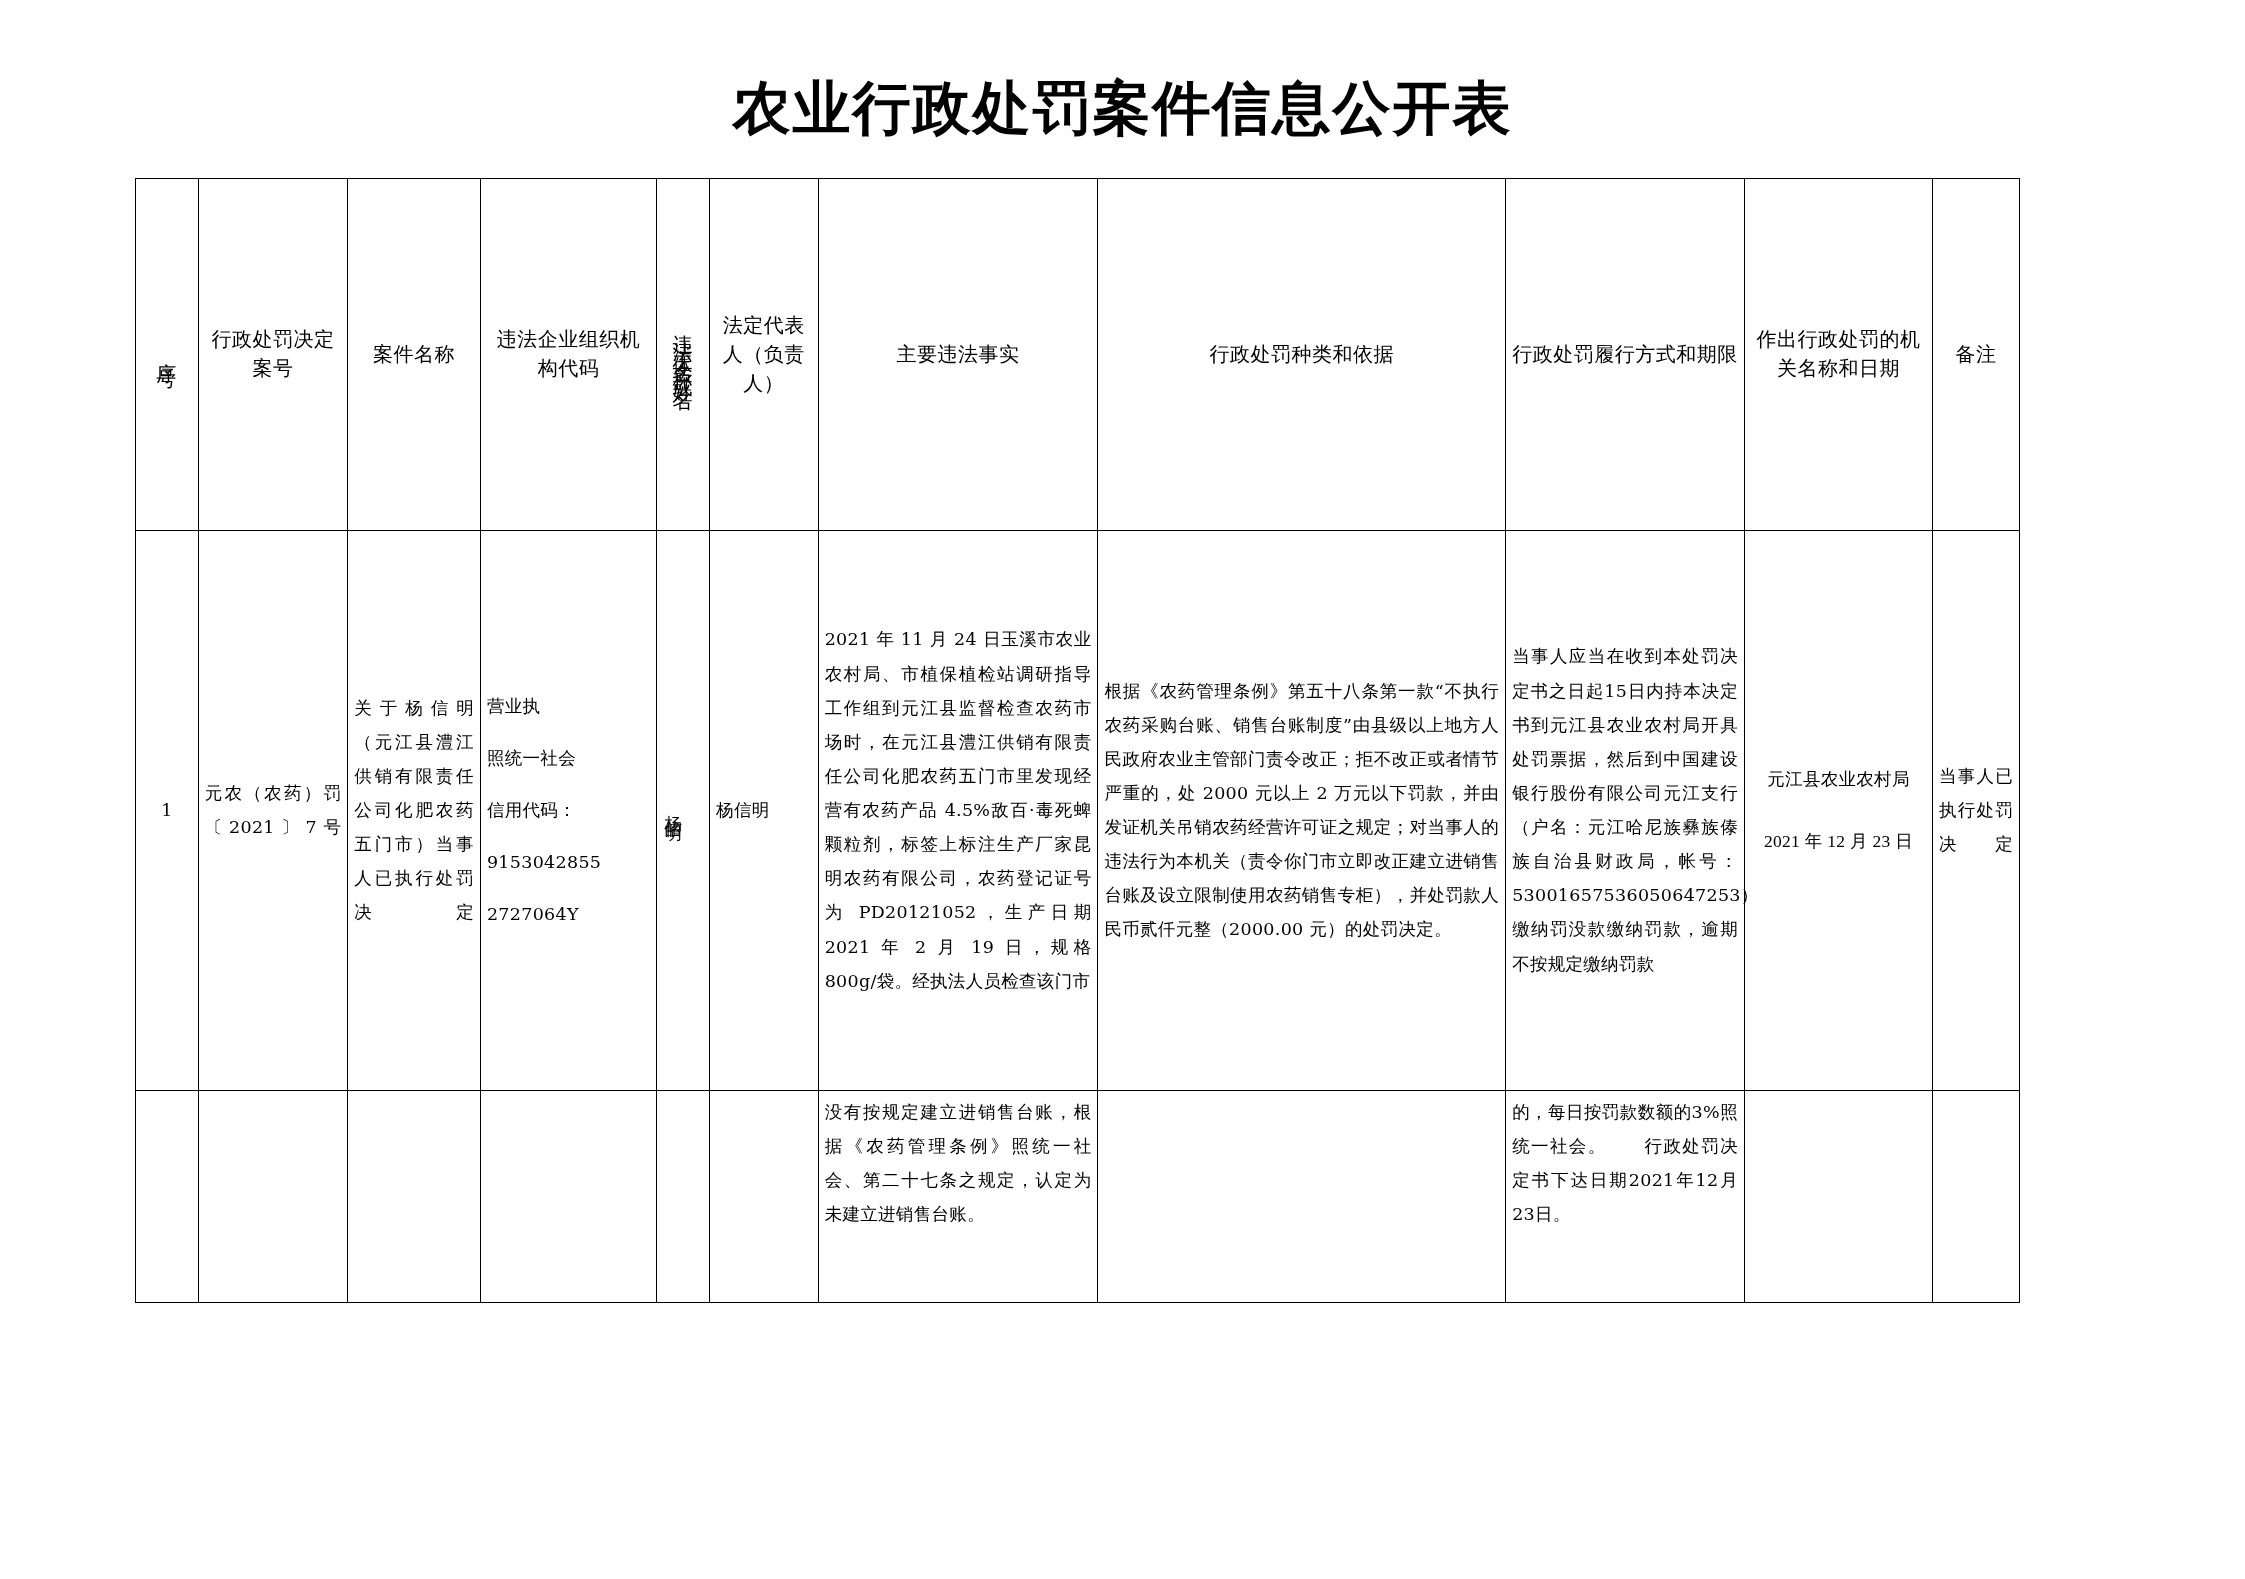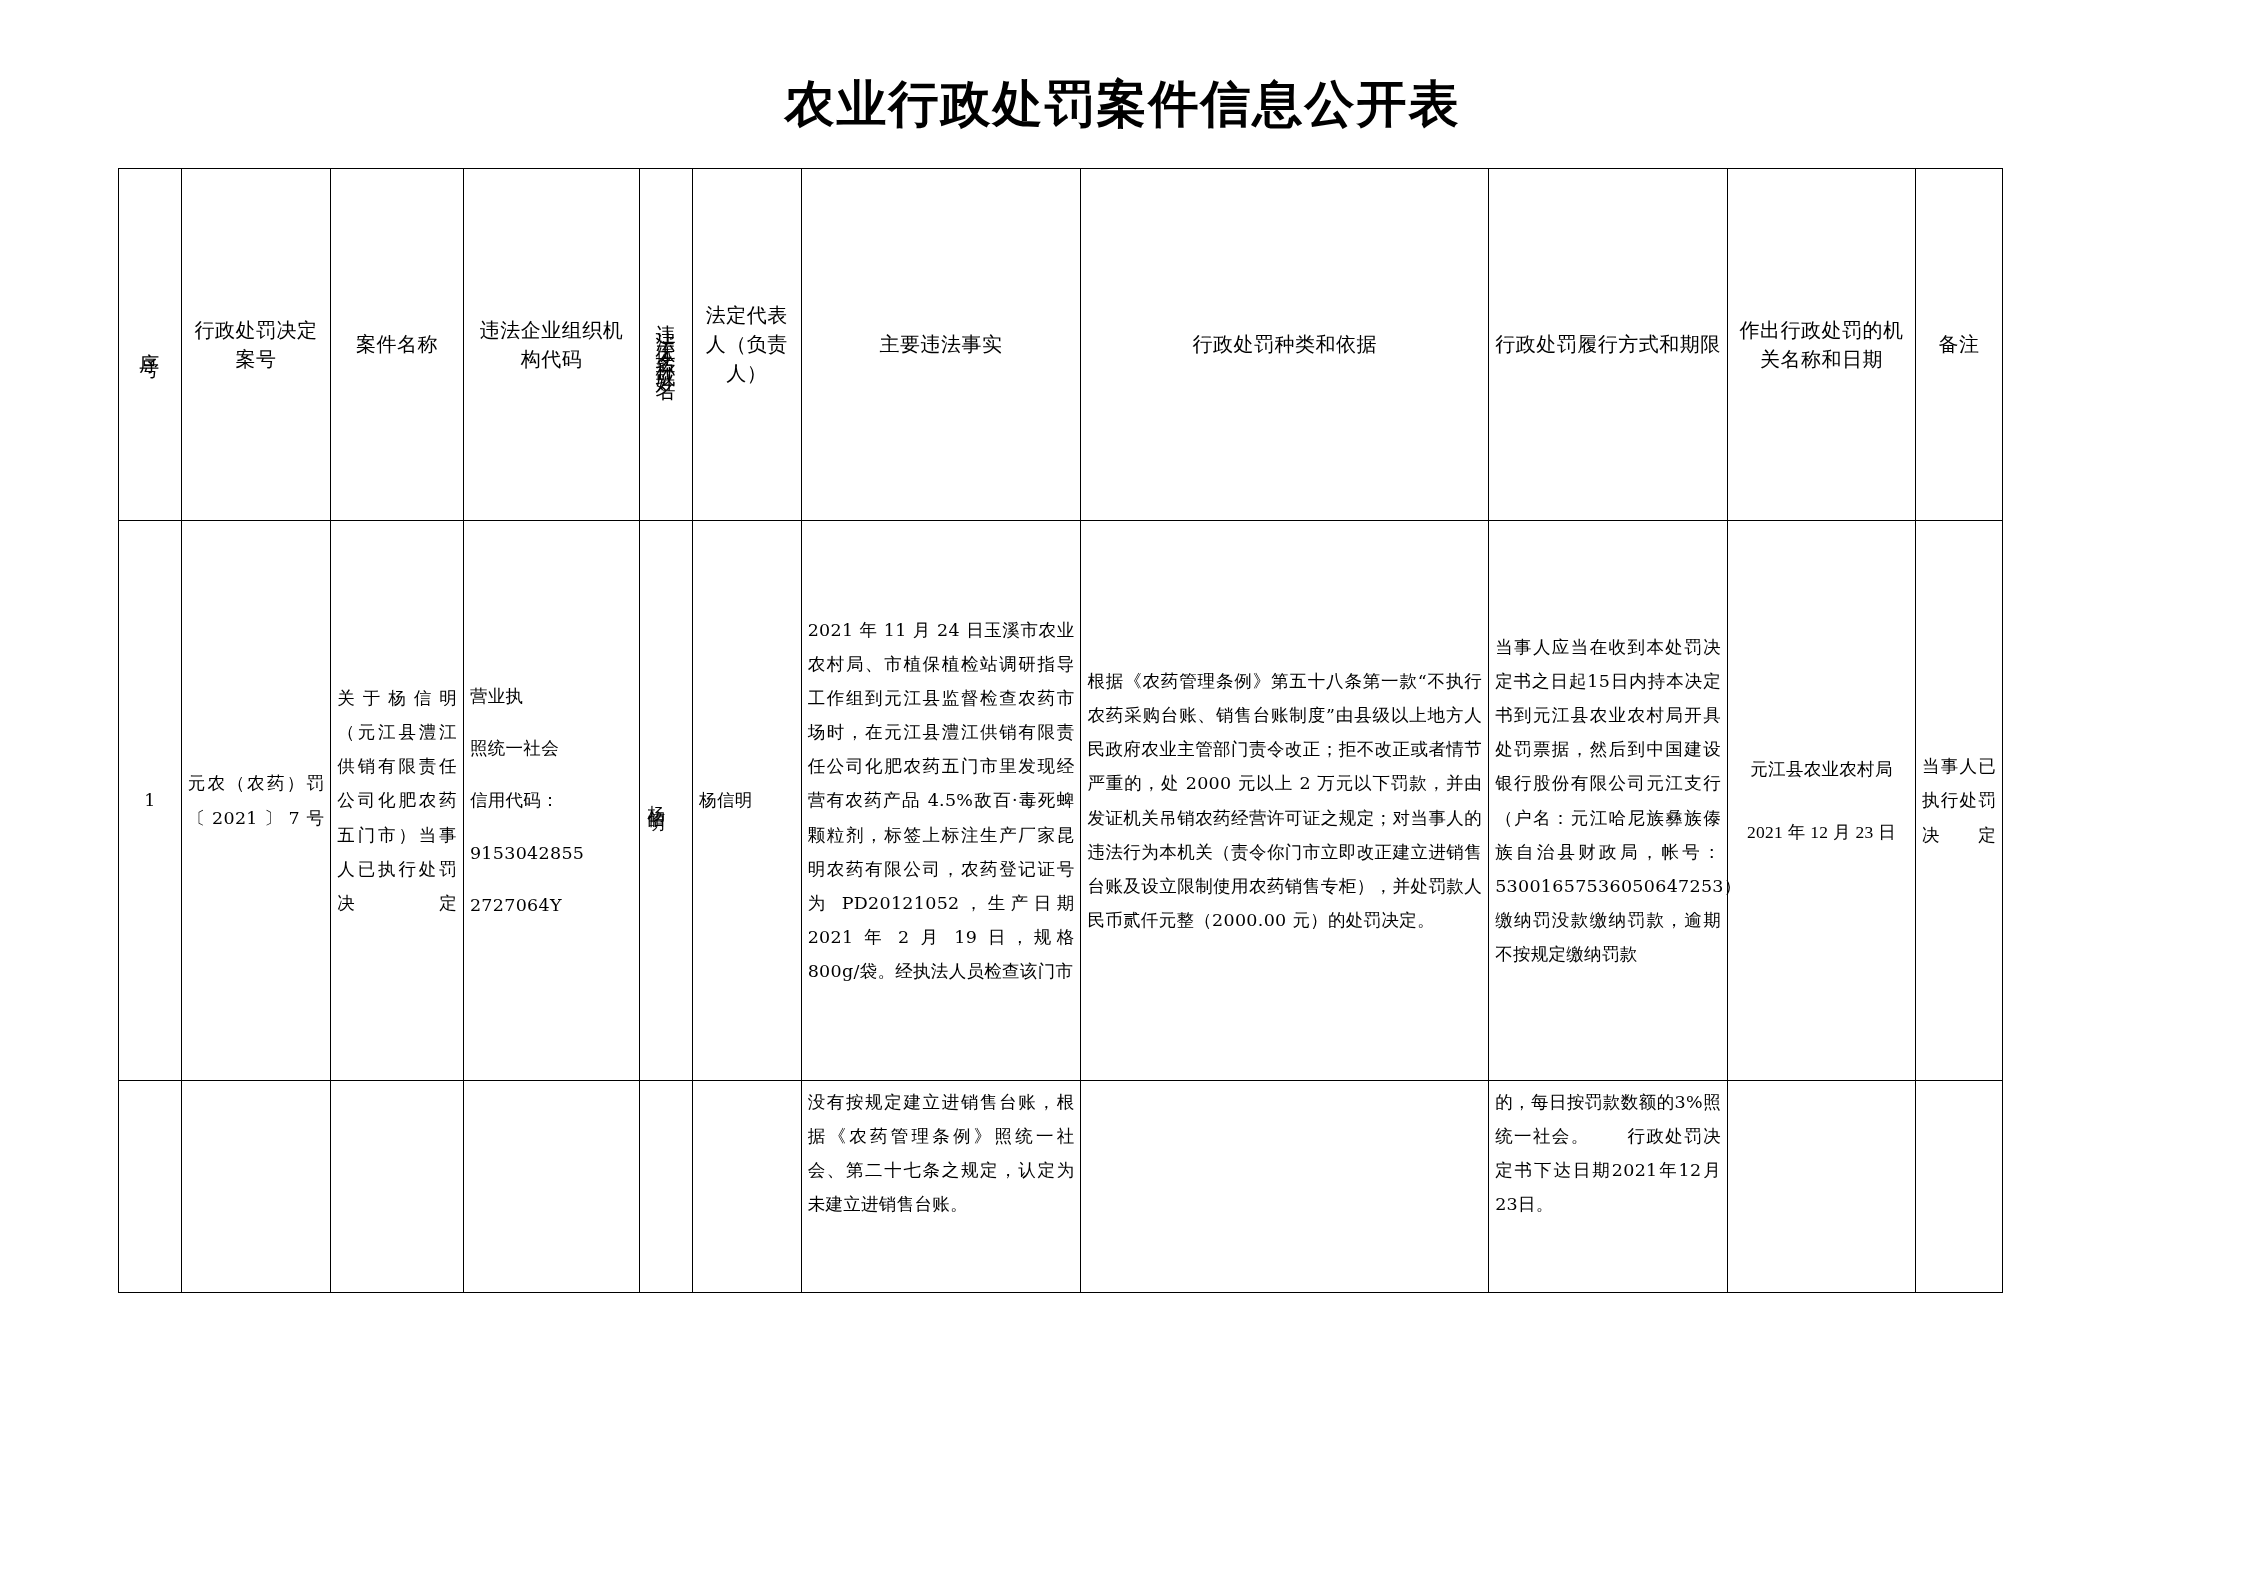--- a/index.html
+++ b/index.html
@@ -18,31 +18,32 @@
     position: relative;
     width: 2245px;
     height: 1579px;
     box-sizing: border-box;
     padding: 0;
   }
   .doc-title {
     text-align: center;
     font-family: "DejaVu Serif", "Liberation Serif", serif;
     font-weight: bold;
-    font-size: 50px;
+    font-size: 58px;
     letter-spacing: 2px;
     margin: 0;
     padding-top: 74px;
     line-height: 1.2;
     color: #000;
   }
   .table-wrap {
     margin-top: 34px;
-    padding-left: 118px;
+    padding-left: 88px;
     padding-right: 178px;
+    margin-left: 47px;
   }
   table.main {
     border-collapse: collapse;
     table-layout: fixed;
     width: 1885px;
     font-size: 17.5px;
   }
   table.main td, table.main th {
     border: 1.6px solid #000000;
     vertical-align: middle;

